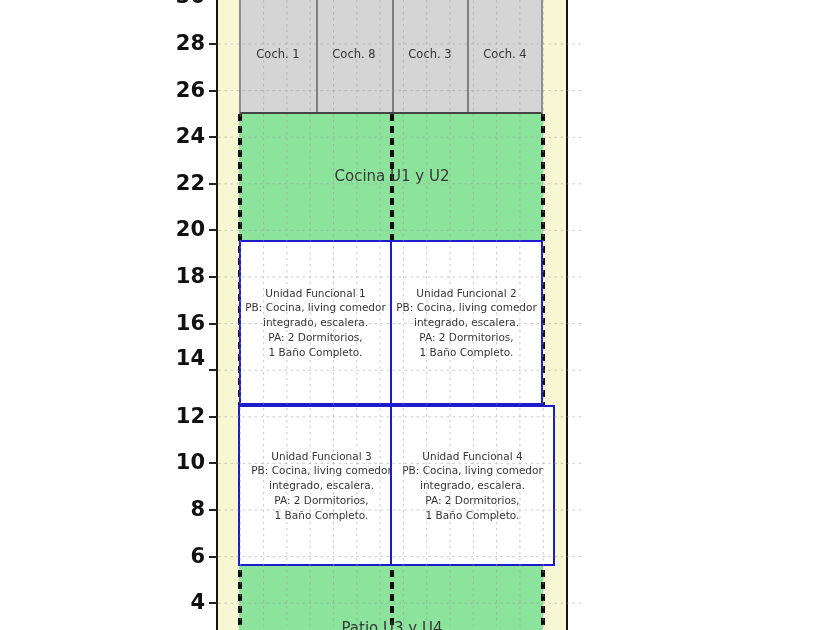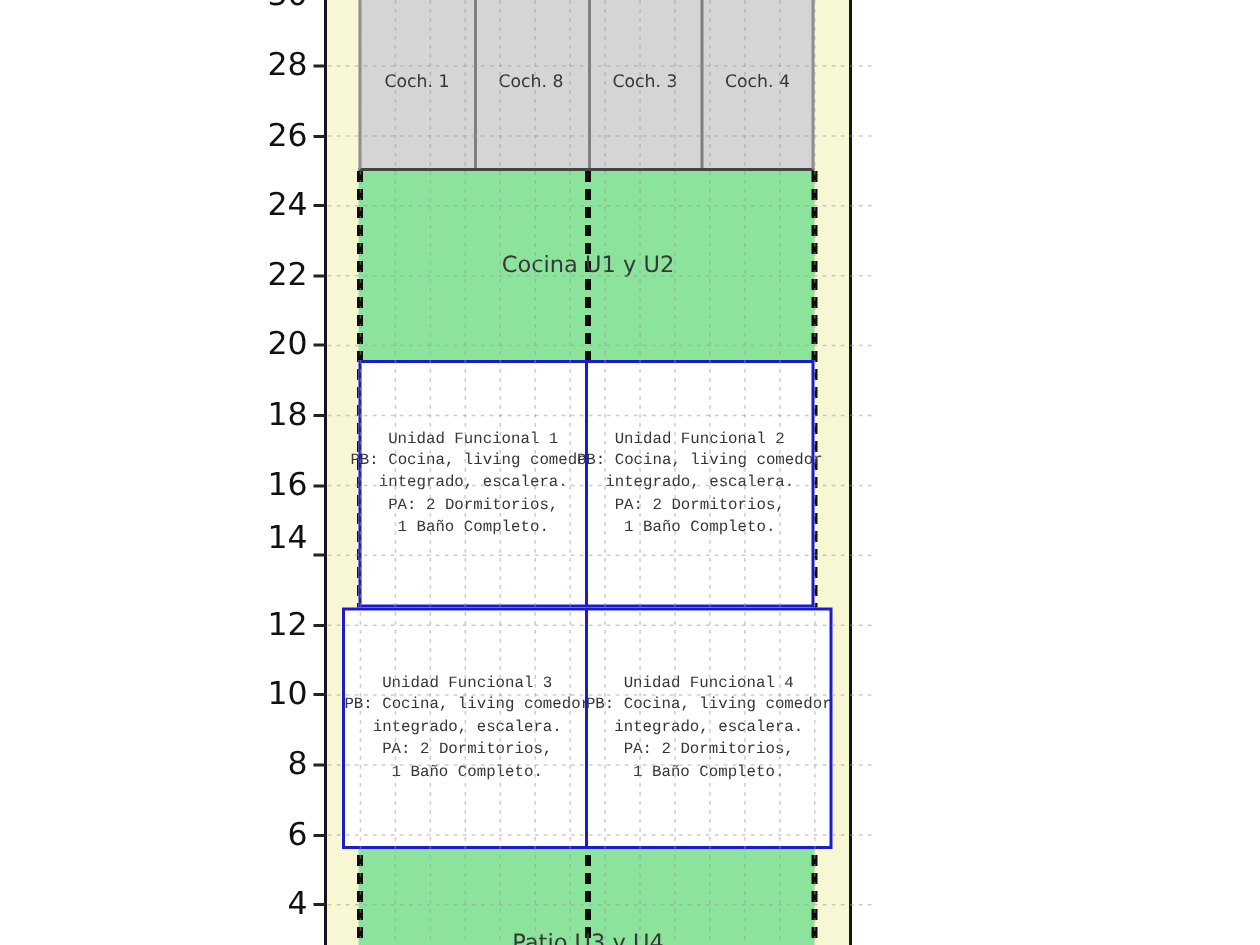--- a/index.html
+++ b/index.html
@@ -23,32 +23,32 @@
   .patio-bottom{top:566px;height:64px;}
   .dash-v{
     position:absolute;top:114px;height:516px;width:4px;z-index:3;
     background:repeating-linear-gradient(to bottom,var(--boundary-dash) 0px,var(--boundary-dash) 7.5px,transparent 7.5px,transparent 12px);
   }
   .unit{
     position:absolute;box-sizing:border-box;background:#ffffff;
     border:2px solid var(--unit-border);z-index:4;
     display:flex;flex-direction:column;justify-content:center;align-items:center;
     text-align:center;color:var(--text-dark);
-    font-size:10.5px;line-height:14.7px;font-family:Liberation Mono, monospace;
+    font-size:10.5px;line-height:14.7px;
   }
   .coch{
     position:absolute;transform:translate(-50%,-50%);z-index:5;
     font-size:11.5px;color:var(--text-dark);white-space:nowrap;
   }
   .patio-label{
     position:absolute;transform:translate(-50%,-50%);z-index:5;
     font-size:15px;color:#383838;white-space:nowrap;
   }
   .grid{position:absolute;left:0;top:0;z-index:6;pointer-events:none;}
-  #y-axis{position:absolute;left:0;top:0;width:840px;height:630px;z-index:7;pointer-events:none;}
+  #y-axis{position:absolute;left:0;top:0;width:840px;height:630px;z-index:7;pointer-events:none;font-weight:bold;}
   .tick-label{
     position:absolute;left:145px;width:60px;text-align:right;
     font-size:21px;line-height:23px;color:var(--axis-text);
   }
   .tick-mark{position:absolute;left:209px;width:8px;height:2px;background:#222;}
   .u-line,.u-title{white-space:nowrap;}
 </style>
 </head>
 <body>
 
@@ -80,21 +80,21 @@
     <div class="u-line">PA: 2 Dormitorios,</div>
     <div class="u-line">1 Baño Completo.</div>
   </div>
   <div class="unit" style="left:390px;top:240px;width:153px;height:165px">
     <div class="u-title">Unidad Funcional 2</div>
     <div class="u-line">PB: Cocina, living comedor</div>
     <div class="u-line">integrado, escalera.</div>
     <div class="u-line">PA: 2 Dormitorios,</div>
     <div class="u-line">1 Baño Completo.</div>
   </div>
-  <div class="unit" style="left:228px;top:405px;width:167px;height:161px">
+  <div class="unit" style="left:238px;top:405px;width:167px;height:161px">
     <div class="u-title">Unidad Funcional 3</div>
     <div class="u-line">PB: Cocina, living comedor</div>
     <div class="u-line">integrado, escalera.</div>
     <div class="u-line">PA: 2 Dormitorios,</div>
     <div class="u-line">1 Baño Completo.</div>
   </div>
   <div class="unit" style="left:390px;top:405px;width:165px;height:161px">
     <div class="u-title">Unidad Funcional 4</div>
     <div class="u-line">PB: Cocina, living comedor</div>
     <div class="u-line">integrado, escalera.</div>

